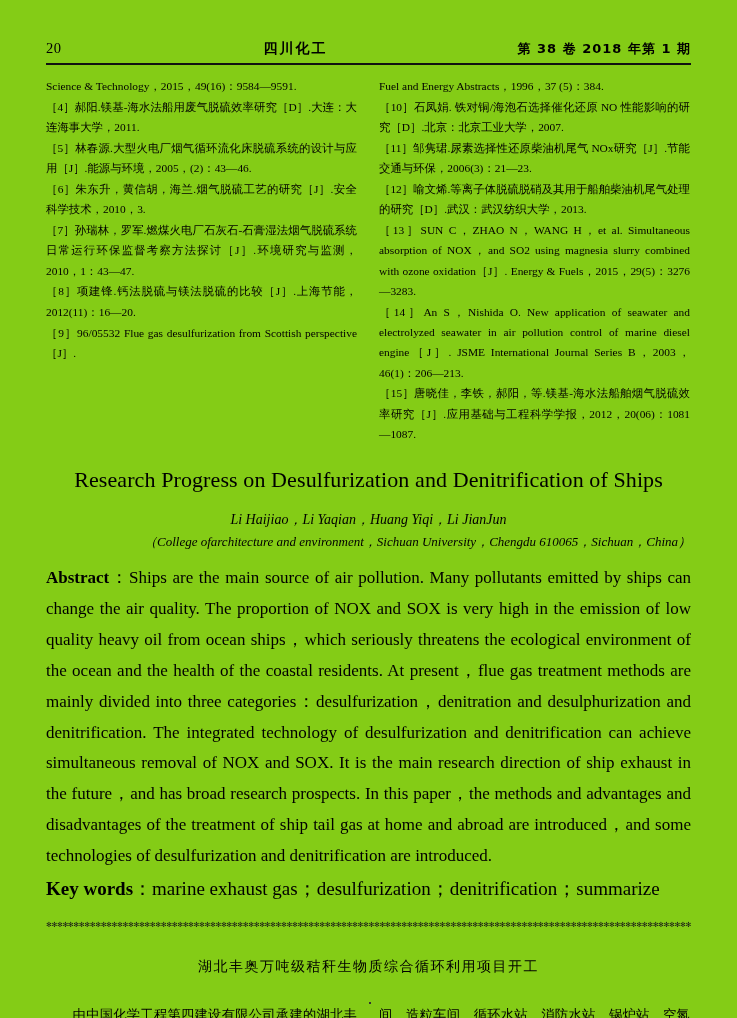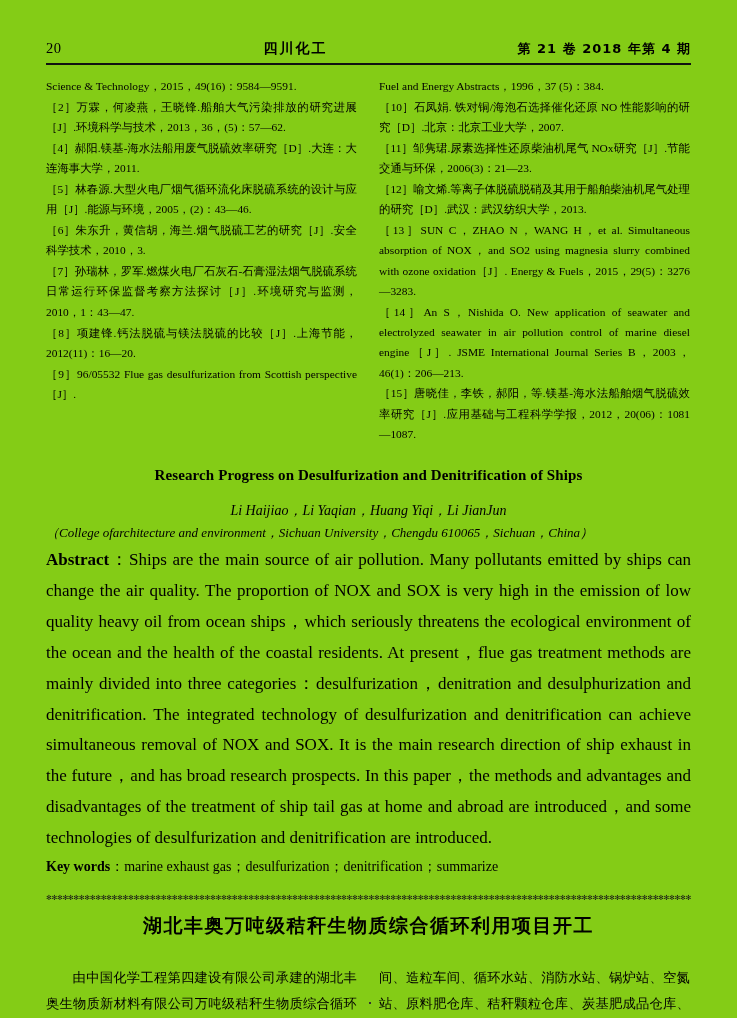--- a/index.html
+++ b/index.html
@@ -77,48 +77,48 @@
     word-break: break-word;
   }
   .ref.hang {
     text-indent: 0;
   }
 
   
   .en-title {
     text-align: center;
     font-family: "Liberation Serif", serif;
-    font-weight: 700;
-    font-size: 15px;
+    font-weight: 400;
+    font-size: 22px;
     margin-top: 22px;
     margin-bottom: 7px;
     letter-spacing: .1px;
   }
   .en-authors {
     text-align: center;
     font-style: italic;
     font-size: 14px;
     margin-bottom: 4px;
     margin-top: 18px;
   }
   .en-affil {
-    text-align: left;
+    text-align: right;
     font-style: italic;
     font-size: 13px;
-    margin-bottom: 3px;
+    margin-bottom: 12px;
   }
   .en-abstract {
     font-size: 17px;
     line-height: 1.82;
     text-align: justify;
     margin: 0;
   }
   .en-abstract b { font-weight: 700; }
   .en-keywords {
-    font-size: 14px;
+    font-size: 19px;
     line-height: 1.82;
     margin: 0;
   }
   .en-keywords b { font-weight: 700; }
 
   
   .ornament {
     margin-top: 14px;
     margin-bottom: 4px;
     height: 9px;
@@ -128,24 +128,24 @@
     line-height: 9px;
     letter-spacing: -0.4px;
     color: #1a1a1a;
     white-space: nowrap;
   }
 
   
   .cn-title {
     text-align: center;
     font-family: "DejaVu Sans", sans-serif;
-    font-weight: 700;
-    font-size: 19px;
+    font-weight: 400;
+    font-size: 14px;
     letter-spacing: 1.5px;
-    margin-top: 10px;
+    margin-top: 28px;
     margin-bottom: 26px;
   }
   .newscols {
     display: flex;
     gap: 22px;
   }
   .newscol {
     width: 311px;
   }
   .news-p {
@@ -169,28 +169,27 @@
 </style>
 </head>
 <body>
 
 <div class="page">
   <div class="sheet">
 
     <div class="runhead">
       <span class="folio">20</span>
       <span class="journal">四川化工</span>
-      <span class="issue">第 21 卷  2018 年第 4 期</span>
+      <span class="issue">第 38 卷  2018 年第 1 期</span>
     </div>
     <div class="rule-head"></div>
 
     <div class="refcols">
       <div class="refcol">
         <p class="ref hang">Science &amp; Technology，2015，49(16)：9584—9591.</p>
-        <p class="ref hang">［2］万霖，何凌燕，王晓锋.船舶大气污染排放的研究进展［J］.环境科学与技术，2013，36，(5)：57—62.</p>
         <p class="ref hang">［4］郝阳.镁基-海水法船用废气脱硫效率研究［D］.大连：大连海事大学，2011.</p>
         <p class="ref hang">［5］林春源.大型火电厂烟气循环流化床脱硫系统的设计与应用［J］.能源与环境，2005，(2)：43—46.</p>
         <p class="ref hang">［6］朱东升，黄信胡，海兰.烟气脱硫工艺的研究［J］.安全科学技术，2010，3.</p>
         <p class="ref hang">［7］孙瑞林，罗军.燃煤火电厂石灰石-石膏湿法烟气脱硫系统日常运行环保监督考察方法探讨［J］.环境研究与监测，2010，1：43—47.</p>
         <p class="ref hang">［8］项建锋.钙法脱硫与镁法脱硫的比较［J］.上海节能，2012(11)：16—20.</p>
         <p class="ref hang">［9］96/05532 Flue gas desulfurization from Scottish perspective［J］.</p>
       </div>
       <div class="refcol">
         <p class="ref hang">Fuel and Energy Abstracts，1996，37 (5)：384.</p>
         <p class="ref hang">［10］石凤娟. 铁对铜/海泡石选择催化还原 NO 性能影响的研究［D］.北京：北京工业大学，2007.</p>

